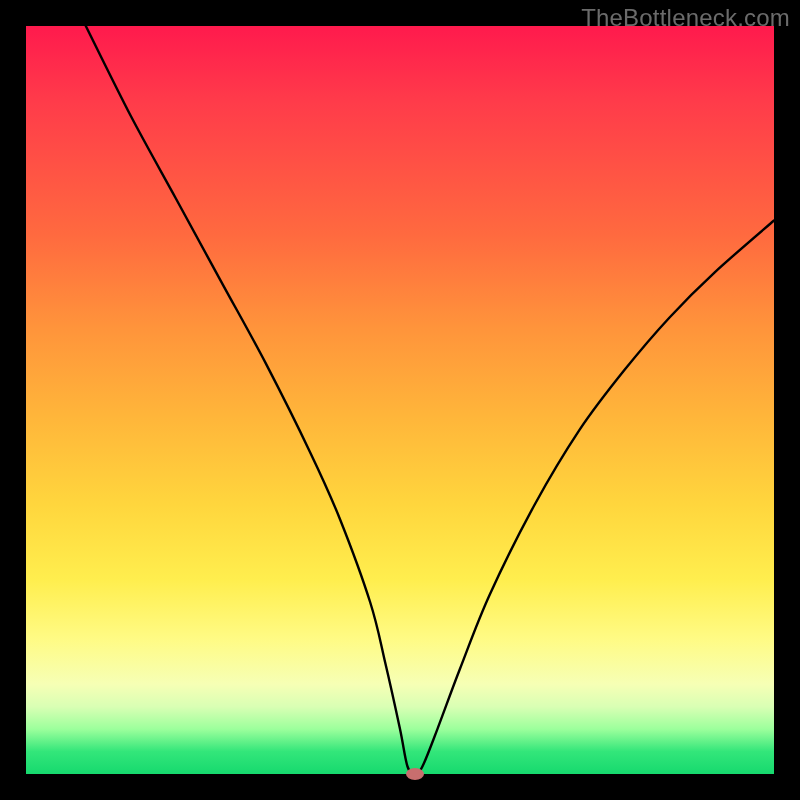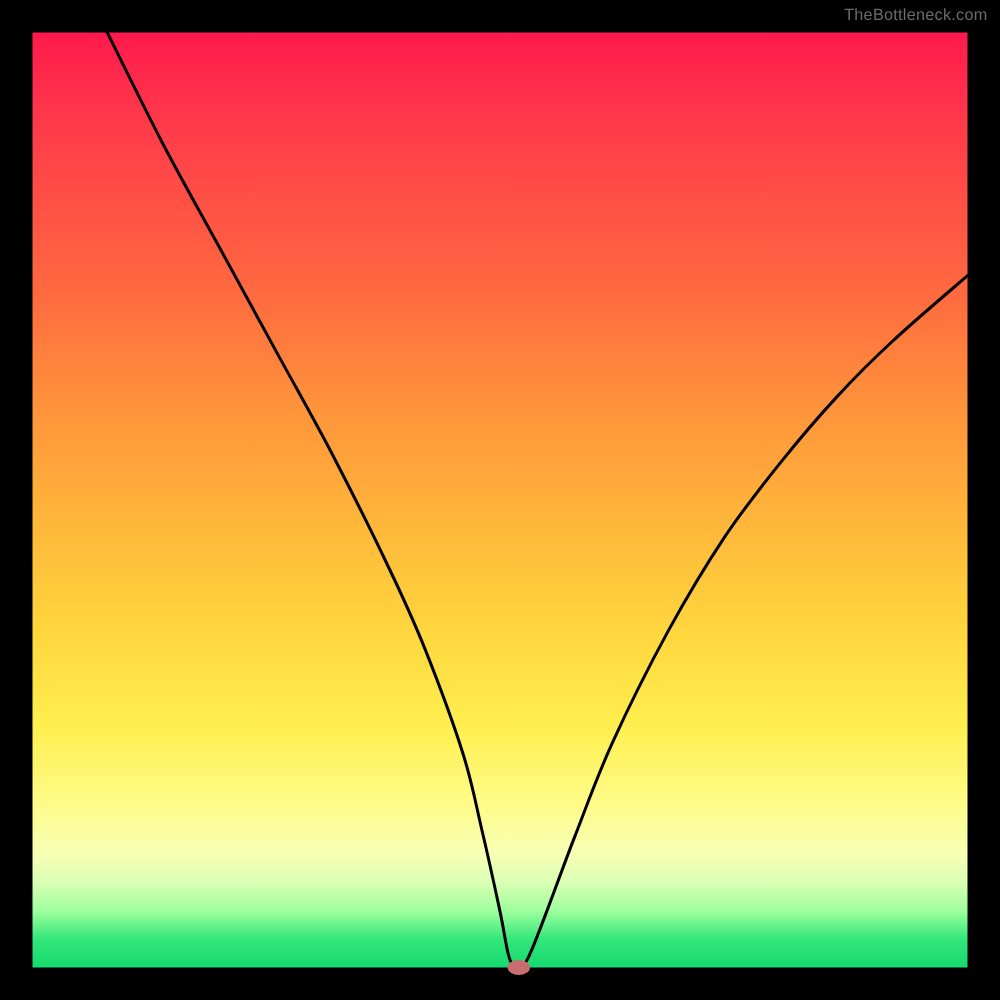--- a/index.html
+++ b/index.html
@@ -38,21 +38,21 @@
       #9cff9c 94%,
       #33e67a 97%,
       #16d96e 100%
     );
   }
   .watermark {
     position: absolute;
     top: 4px;
     right: 10px;
     color: #6b6b6b;
-    font-size: 13px;
+    font-size: 24px;
     font-weight: 500;
     letter-spacing: 0.2px;
     user-select: none;
   }
   svg.curve {
     position: absolute;
     left: 0;
     top: 0;
     width: 748px;
     height: 748px;

